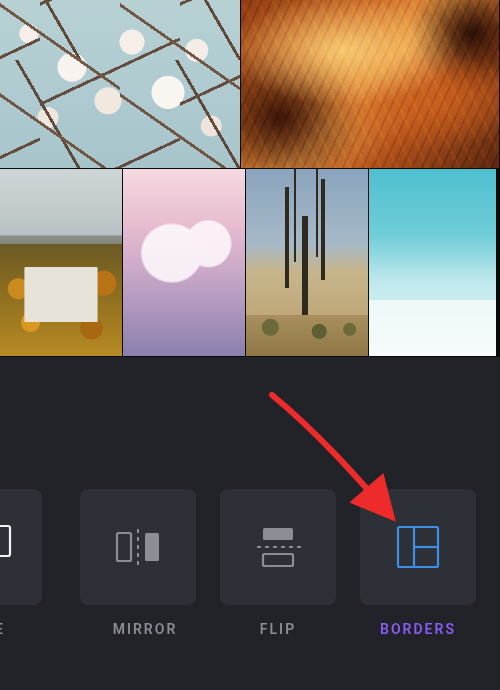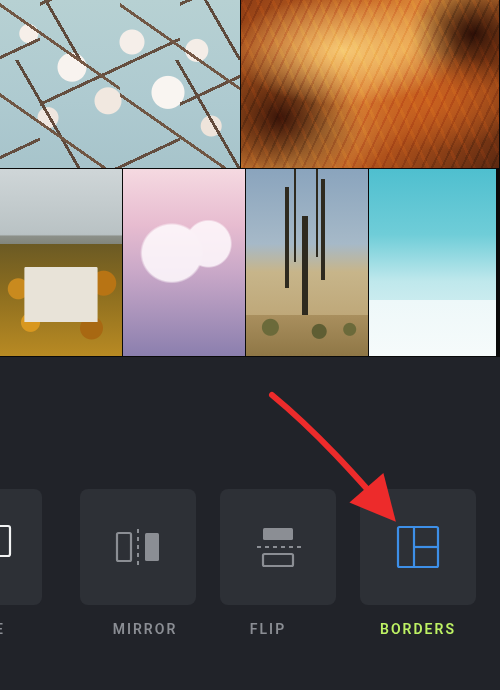--- a/index.html
+++ b/index.html
@@ -194,22 +194,22 @@
     top: 132px;
     width: 116px;
     text-align: center;
     font-size: 14px;
     letter-spacing: 2px;
     font-weight: 600;
     color: #8b8e94;
   }
   .tool-label.cut { left: -74px; }
   .tool-label.l1  { left: 87px; }
-  .tool-label.l2  { left: 210px; }
-  .tool-label.l3  { left: 360px; color: #bef264; }
+  .tool-label.l2  { left: 220px; }
+  .tool-label.l3  { left: 360px; color: #8b5cf6; }
 
   
   .ico { display:block; }
   .ico-white path, .ico-white rect, .ico-white line, .ico-white circle { stroke:#f2f3f4; }
   .ico-blue rect, .ico-blue line { stroke:#3d8fe8; }
 
   
   .arrow {
     position: absolute;
     left: 262px;

